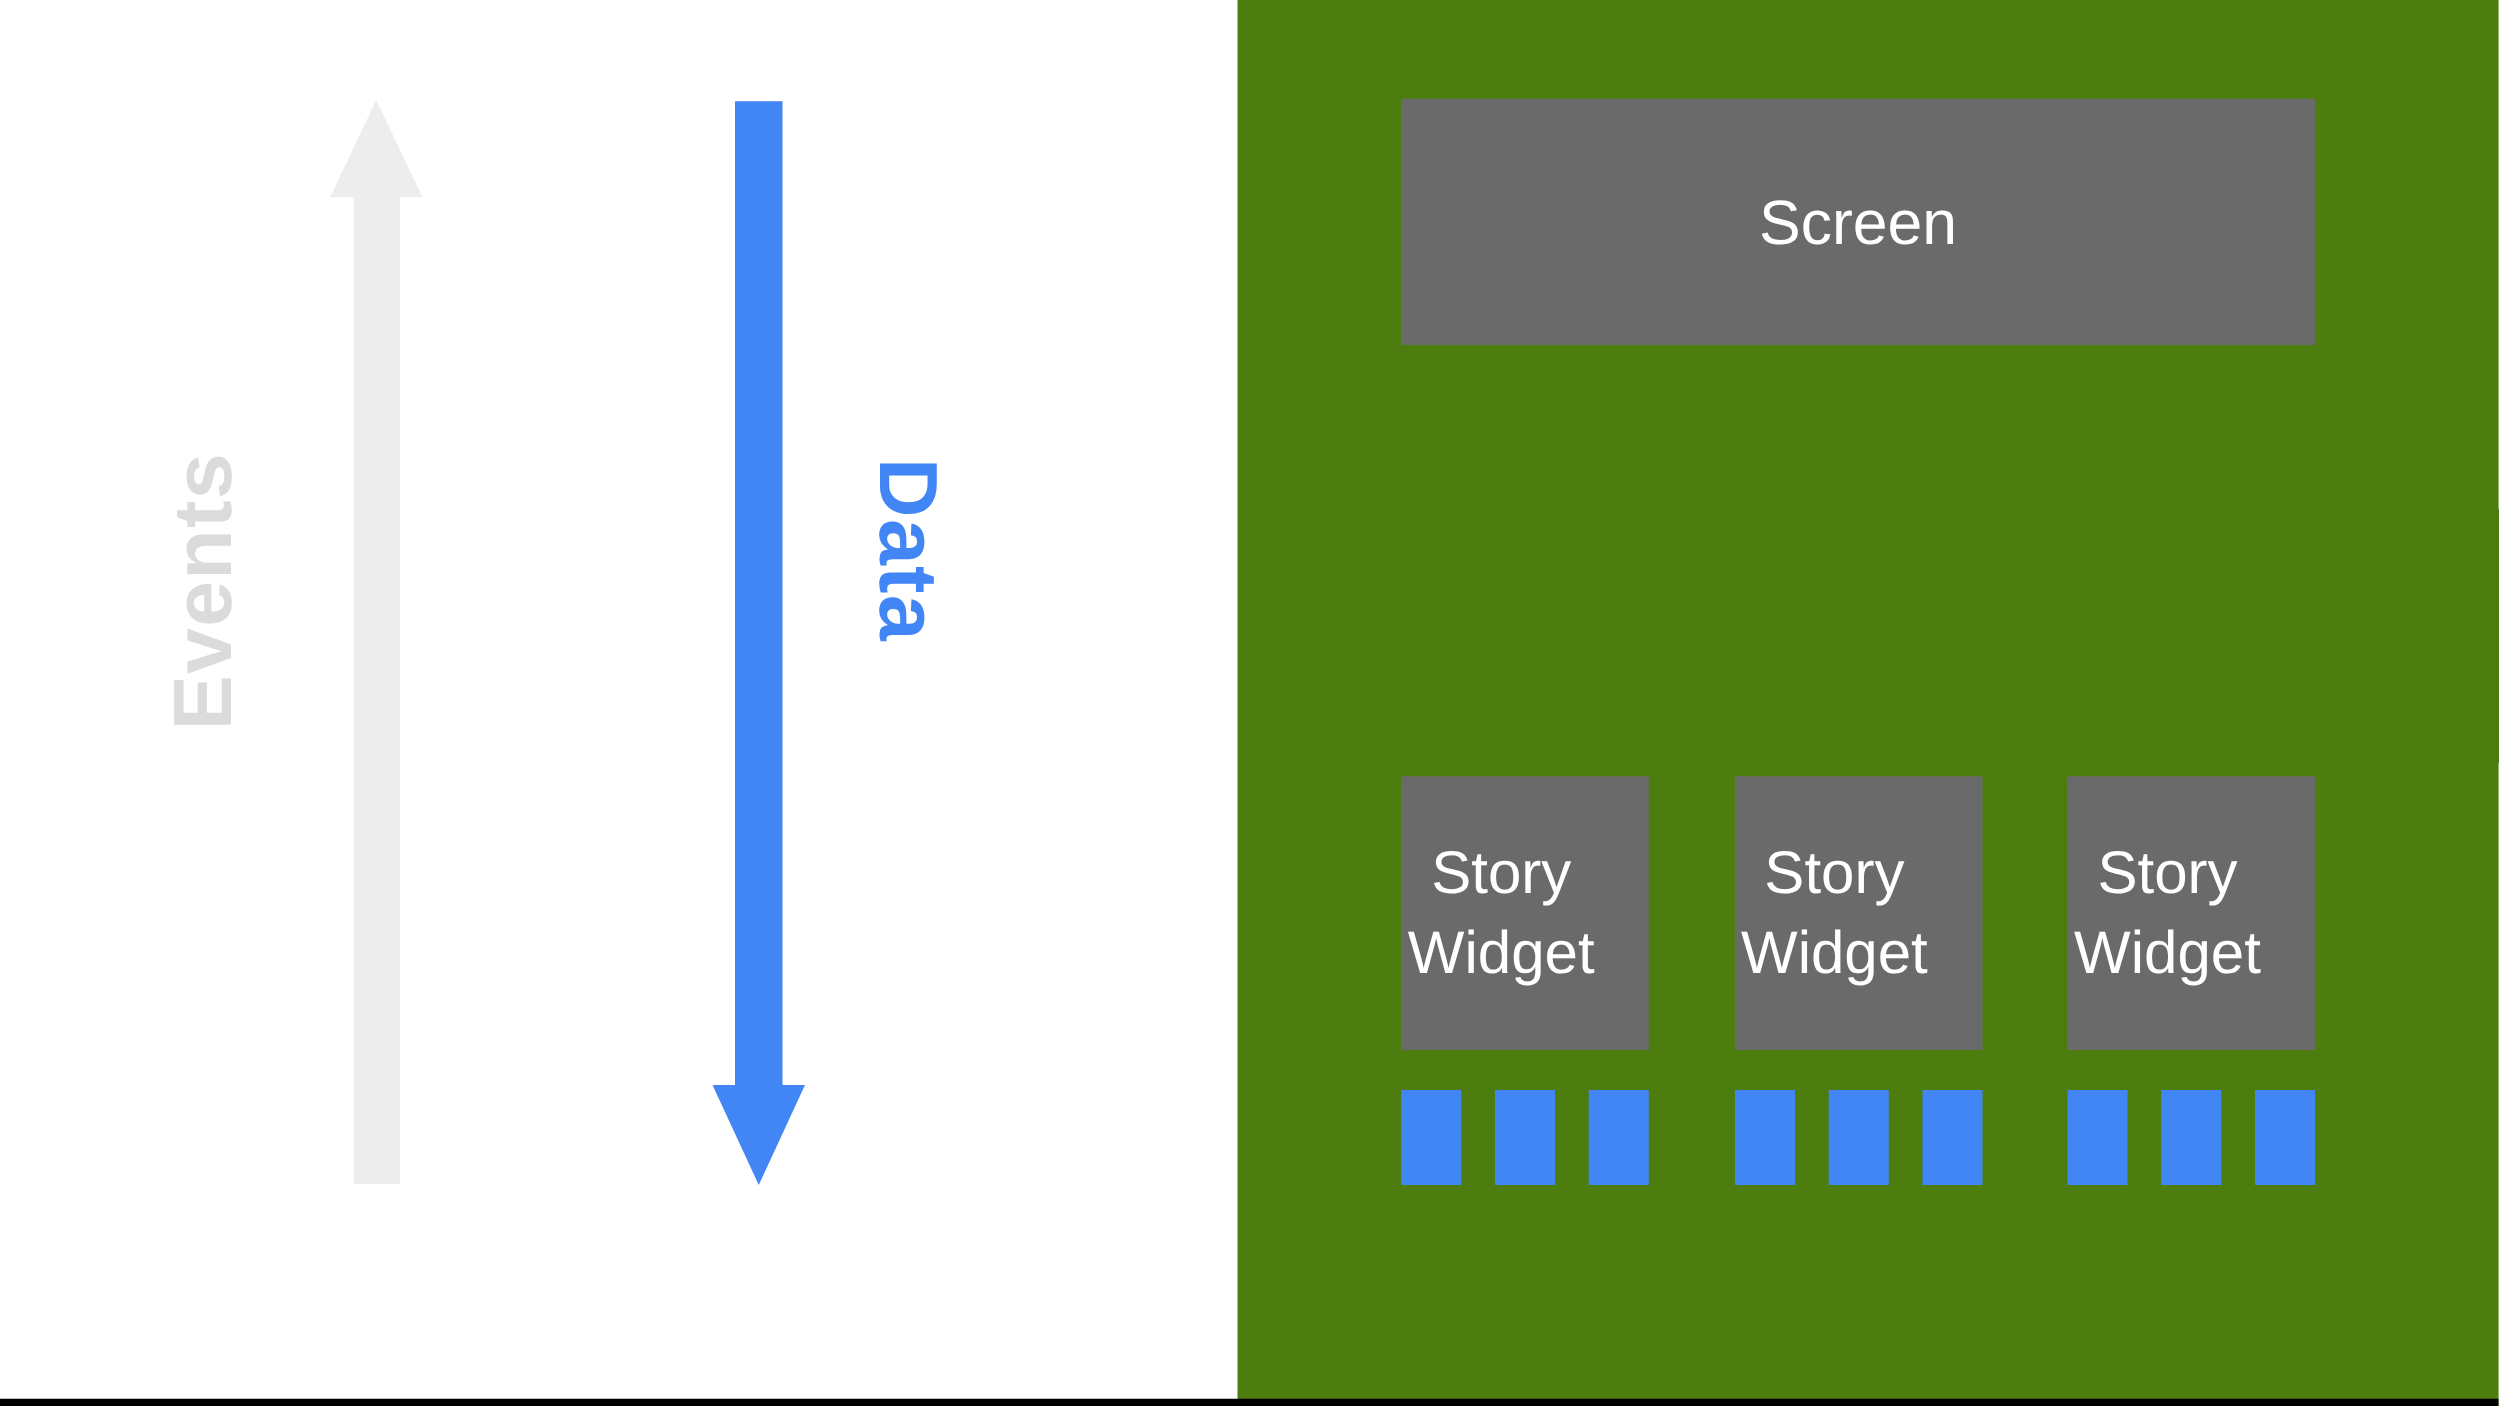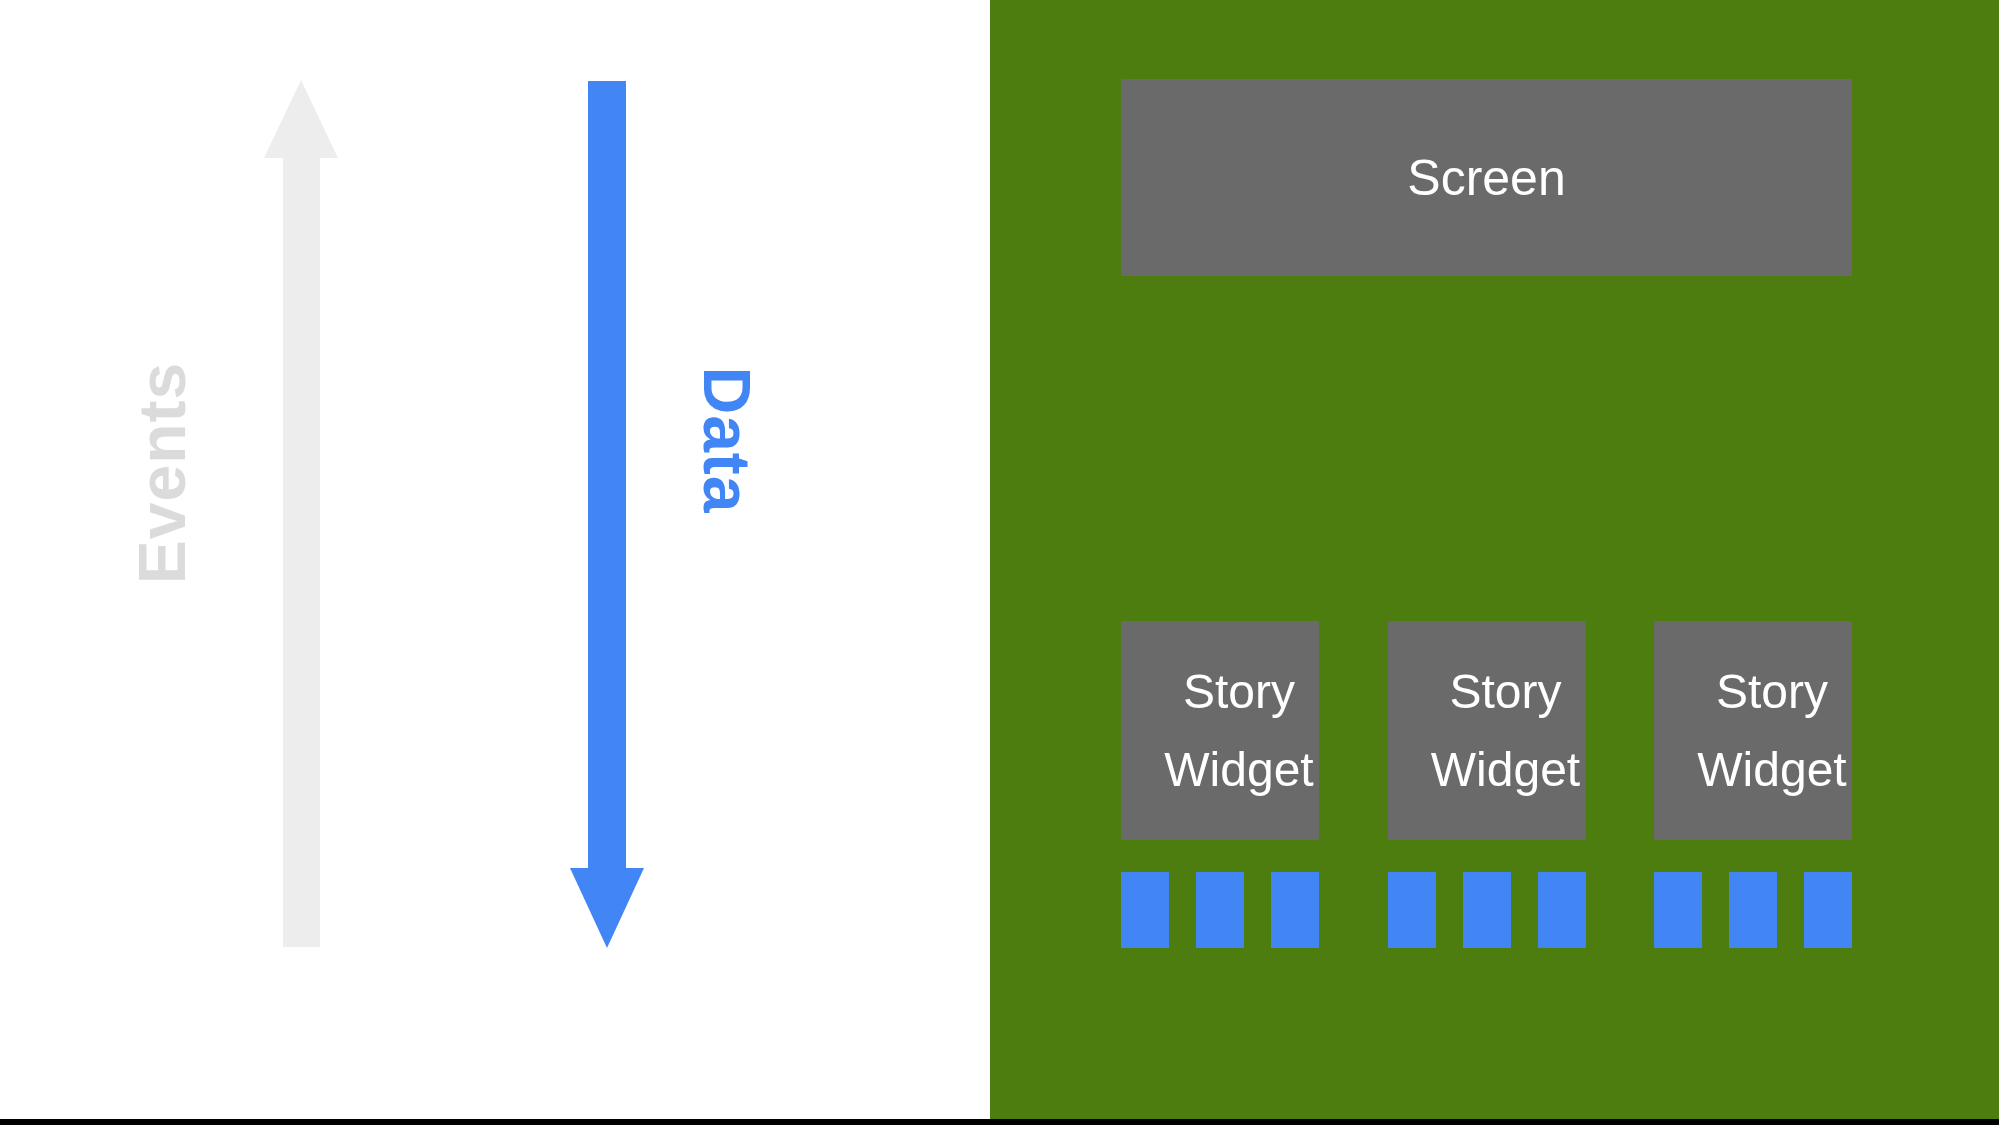--- a/index.html
+++ b/index.html
@@ -102,24 +102,24 @@
     display: flex;
     justify-content: space-between;
   }
   .story-box {
     position: relative;
     width: 198px; height: 219px;
     background: #6a6a6a;
     color: #ffffff;
     display: flex;
     align-items: center;
-    justify-content: flex-end;
+    justify-content: flex-start;
     text-align: center;
     font-size: 48px;
-    line-height: 78px;
+    line-height: 64px;
     font-weight: 400;
   }
   .story-box .lbl { display: block; width: 160px; } 
 
   .chips-row {
     position: absolute;
     left: 0; top: 872px;
     width: 731px; height: 76px;
     display: flex;
     justify-content: space-between;

